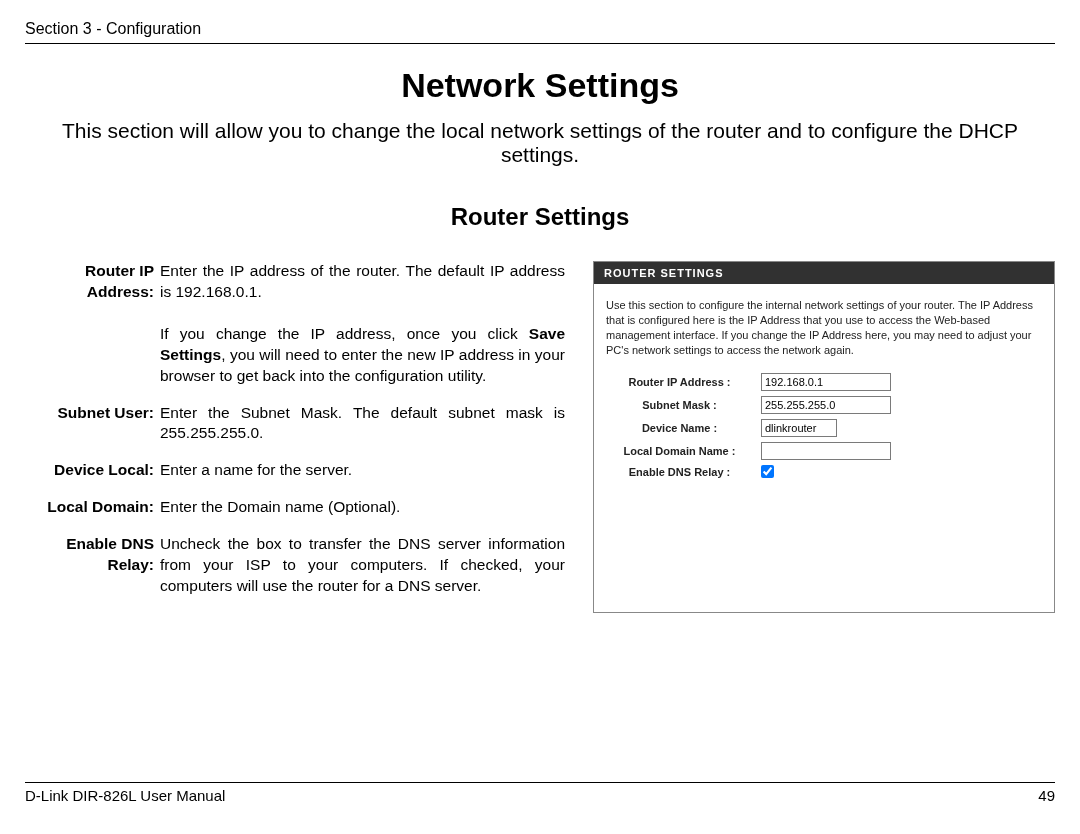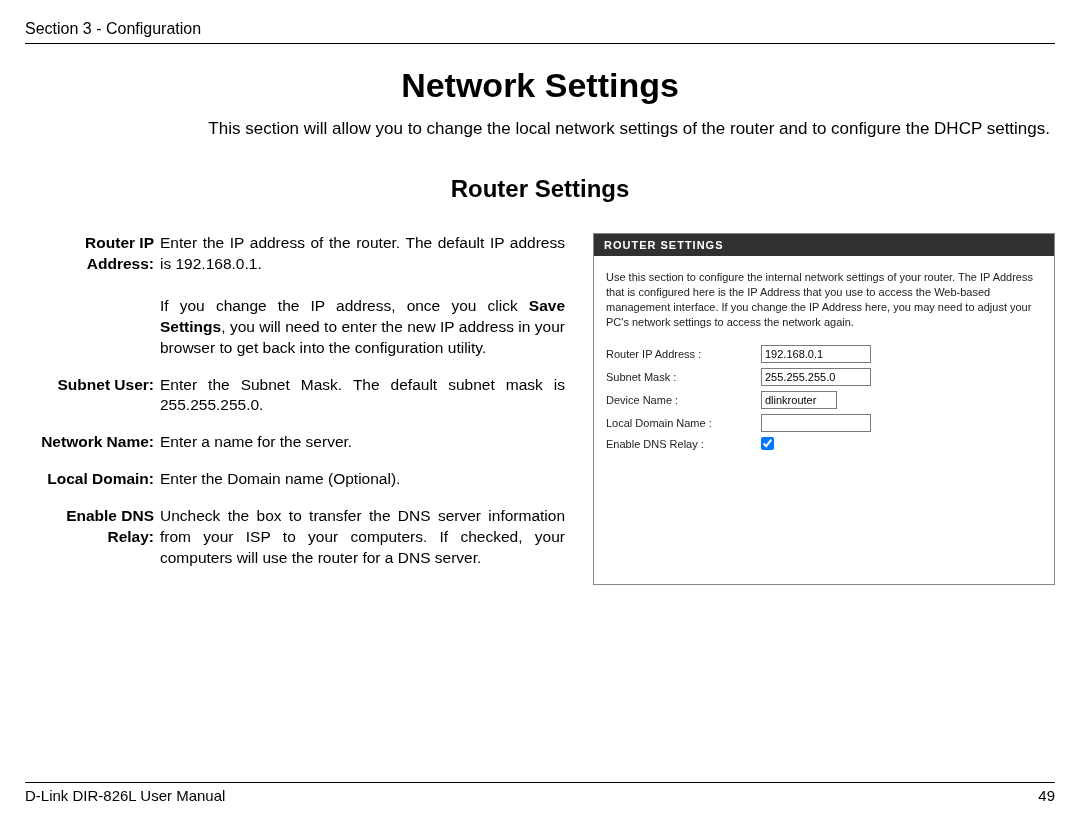--- a/index.html
+++ b/index.html
@@ -22,22 +22,22 @@
     margin-top: 2px;
   }
   h1.main-title {
     text-align: center;
     font-size: 34px;
     font-weight: 700;
     margin-top: 22px;
     letter-spacing: 0px;
   }
   .intro {
-    font-size: 17px;
-    text-align: right;
+    font-size: 21px;
+    text-align: center;
     margin-top: 14px;
     padding: 0 5px;
   }
   h2.sub-title {
     text-align: center;
     font-size: 24px;
     font-weight: 700;
     margin-top: 36px;
   }
   .content-row {
@@ -89,31 +89,31 @@
     line-height: 1.35;
     margin-bottom: 16px;
   }
   .form-row {
     display: flex;
     align-items: center;
     margin-bottom: 5px;
   }
   .form-label {
     flex: 0 0 155px;
-    text-align: left;
-    font-size: 11px;
-    font-weight: 400;
+    text-align: center;
+    font-size: 11px;
+    font-weight: 700;
     color: #222;
     padding-right: 8px;
   }
   .form-input {
     font-family: Arial, sans-serif;
     font-size: 11px;
     padding: 1px 3px;
-    width: 110px;
+    width: 130px;
     height: 18px;
     border: 1px solid #7a7a7a;
     background: #fff;
   }
   .form-input.short { width: 76px; }
   .form-check {
     width: 13px; height: 13px;
   }
   .footer {
     position: absolute;
@@ -148,21 +148,21 @@
         <span>If you change the IP address, once you click </span><span class="bold">Save Settings</span><span>, you will need to enter the new IP address in your browser to get back into the configuration utility.</span>
       </div>
     </div>
 
     <div class="def">
       <div class="term">Subnet User:</div>
       <div class="desc">Enter the Subnet Mask. The default subnet mask is 255.255.255.0.</div>
     </div>
 
     <div class="def">
-      <div class="term">Network Name:</div>
+      <div class="term">Device Local:</div>
       <div class="desc">Enter a name for the server.</div>
     </div>
 
     <div class="def">
       <div class="term">Local Domain:</div>
       <div class="desc">Enter the Domain name (Optional).</div>
     </div>
 
     <div class="def">
       <div class="term">Enable DNS Relay:</div>

